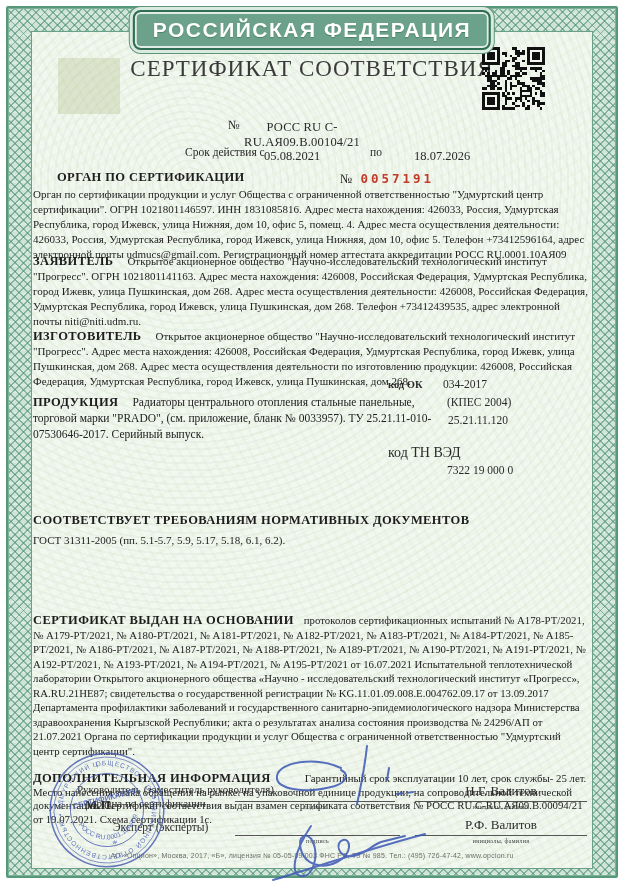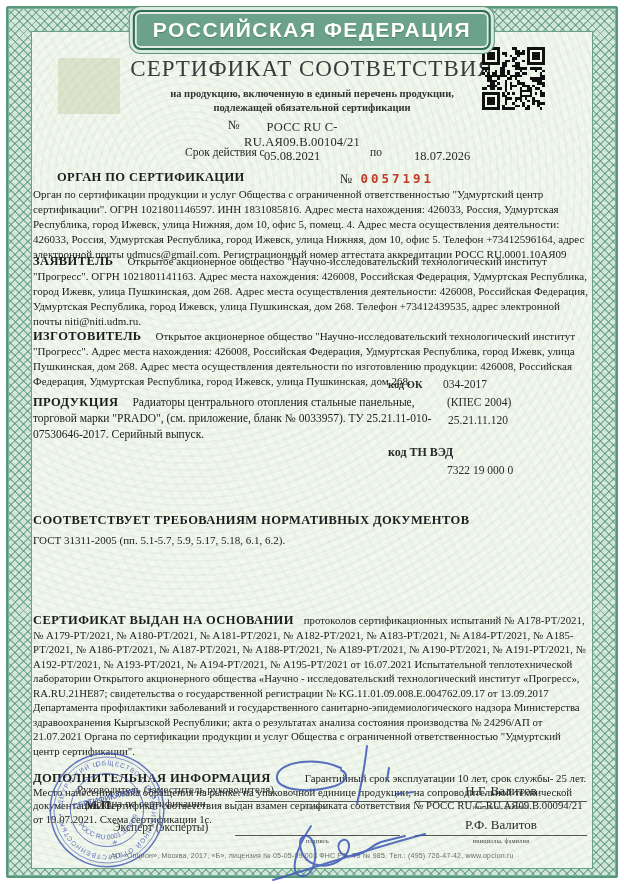--- a/index.html
+++ b/index.html
@@ -65,24 +65,20 @@
 </head>
 <body>
 
 <div class="page">
   <div class="band"></div>
   <div class="inner">
 
     <div class="watermark"></div>
 
     <div class="cert-title">СЕРТИФИКАТ СООТВЕТСТВИЯ</div>
-    <div class="cert-sub">
-      <div>на продукцию, включенную в единый перечень продукции,</div>
-      <div>подлежащей обязательной сертификации</div>
-    </div>
 
     <div class="qr">
       <svg id="qr" viewBox="0 0 25 25" width="63" height="63" shape-rendering="crispEdges">
           <rect x="12" y="0" width="1" height="1" fill="#111"></rect>
           <rect x="13" y="0" width="1" height="1" fill="#111"></rect>
           <rect x="13" y="1" width="1" height="1" fill="#111"></rect>
           <rect x="14" y="1" width="1" height="1" fill="#111"></rect>
           <rect x="16" y="1" width="1" height="1" fill="#111"></rect>
           <rect x="8" y="2" width="1" height="1" fill="#111"></rect>
           <rect x="9" y="2" width="1" height="1" fill="#111"></rect>
@@ -314,21 +310,21 @@
 
     <div class="abs codeline" style="left:356px;top:347px;font-weight:bold;font-size:10.5px;">код ОК</div>
     <div class="abs codeline" style="left:411px;top:346px;">034-2017</div>
 
     <div class="abs para" style="left:1px;top:362px;width:408px;font-size:11.5px;line-height:16px;">
       <span class="seclabel">ПРОДУКЦИЯ</span><span>Радиаторы центрального отопления стальные панельные, торговой марки "PRADO", (см. приложение, бланк № 0033957). ТУ 25.21.11-010-07530646-2017. Серийный выпуск.</span>
     </div>
 
     <div class="abs codeline" style="left:415px;top:364px;">(КПЕС 2004)</div>
     <div class="abs codeline" style="left:416px;top:382px;">25.21.11.120</div>
-    <div class="abs codeline" style="left:356px;top:413px;font-weight:bold;font-size:12px;text-align:right;">код ТН ВЭД</div>
+    <div class="abs codeline" style="left:356px;top:413px;font-weight:normal;font-size:14px;text-align:right;">код ТН ВЭД</div>
     <div class="abs codeline" style="left:415px;top:432px;">7322 19 000 0</div>
 
     <div class="abs seclabel" style="left:1px;top:481px;">СООТВЕТСТВУЕТ ТРЕБОВАНИЯМ НОРМАТИВНЫХ ДОКУМЕНТОВ</div>
     <div class="abs para" style="left:1px;top:501px;width:556px;">ГОСТ 31311-2005 (пп. 5.1-5.7, 5.9, 5.17, 5.18, 6.1, 6.2).</div>
 
     <div class="abs para" style="left:1px;top:581px;width:556px;line-height:14.5px;font-size:10.8px;">
       <span class="seclabel" style="margin-right:10px;">СЕРТИФИКАТ ВЫДАН НА ОСНОВАНИИ</span><span>протоколов сертификационных испытаний № А178-РТ/2021, № А179-РТ/2021, № А180-РТ/2021, № А181-РТ/2021, № А182-РТ/2021, № А183-РТ/2021, № А184-РТ/2021, № А185-РТ/2021, № А186-РТ/2021, № А187-РТ/2021, № А188-РТ/2021, № А189-РТ/2021, № А190-РТ/2021, № А191-РТ/2021, № А192-РТ/2021, № А193-РТ/2021, № А194-РТ/2021, № А195-РТ/2021 от 16.07.2021 Испытательной теплотехнической лаборатории Открытого акционерного общества «Научно - исследовательский технологический институт «Прогресс», RA.RU.21НЕ87; свидетельства о государственной регистрации № KG.11.01.09.008.Е.004762.09.17 от 13.09.2017 Департамента профилактики заболеваний и государственного санитарно-эпидемиологического надзора Министерства здравоохранения Кыргызской Республики; акта о результатах анализа состояния производства № 24296/АП от 21.07.2021 Органа по сертификации продукции и услуг Общества с ограниченной ответственностью "Удмуртский центр сертификации".</span>
     </div>
 
     <div class="abs para" style="left:1px;top:709px;width:556px;line-height:13.5px;font-size:10.8px;margin-top:31px;">

